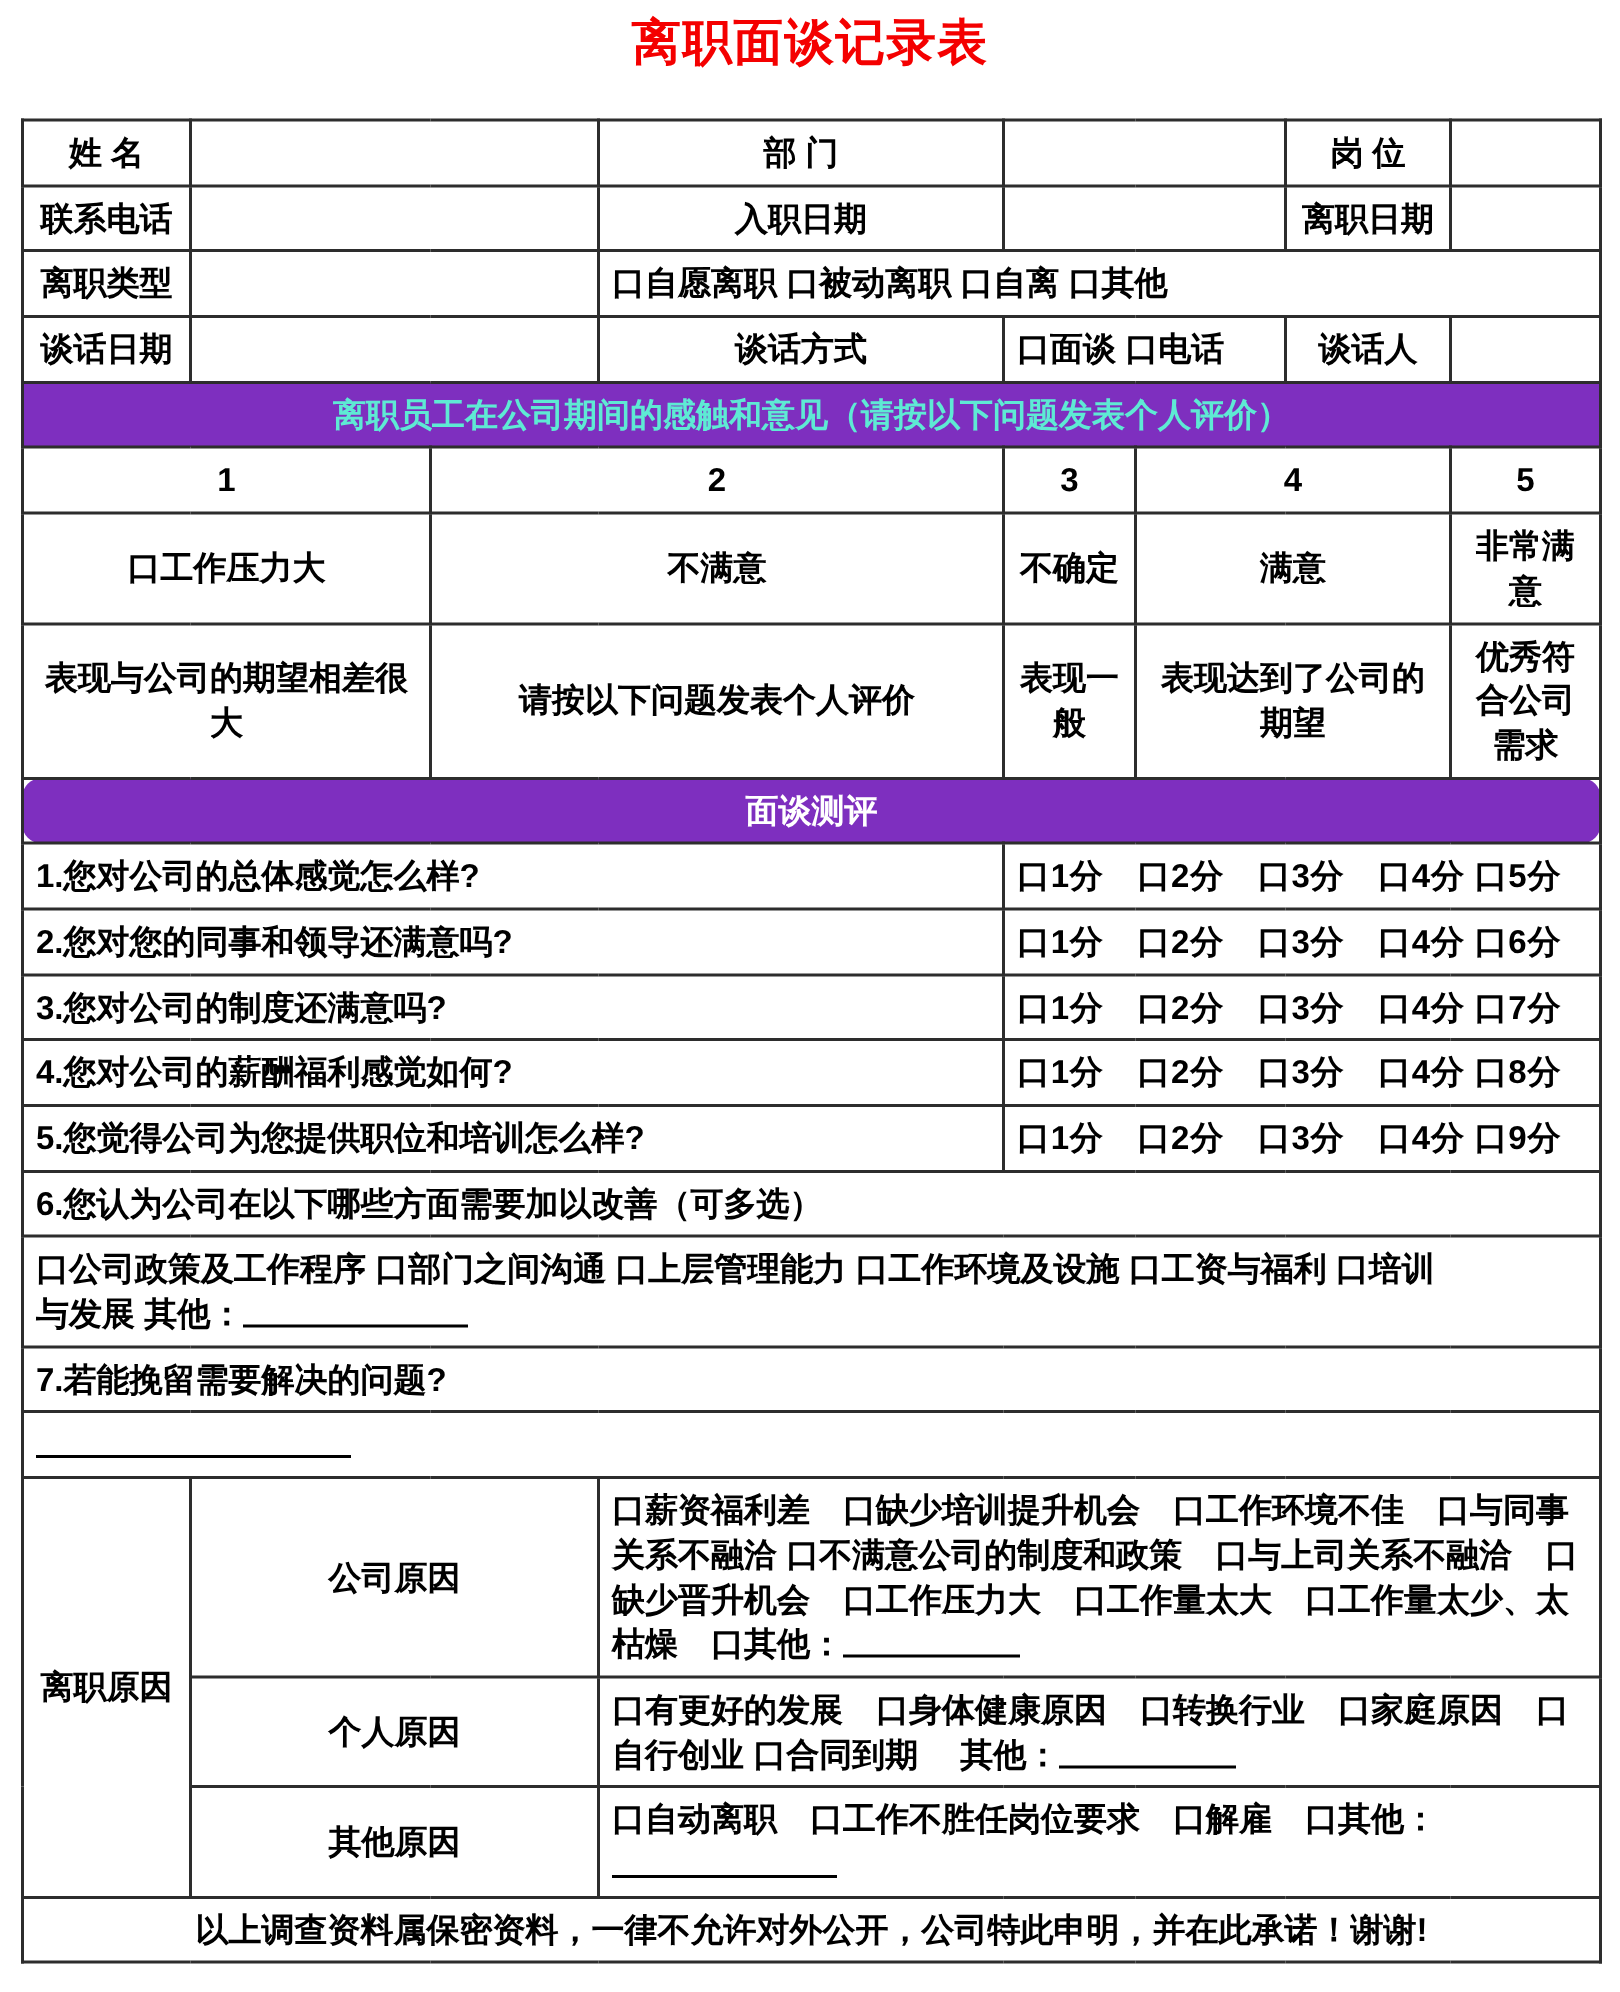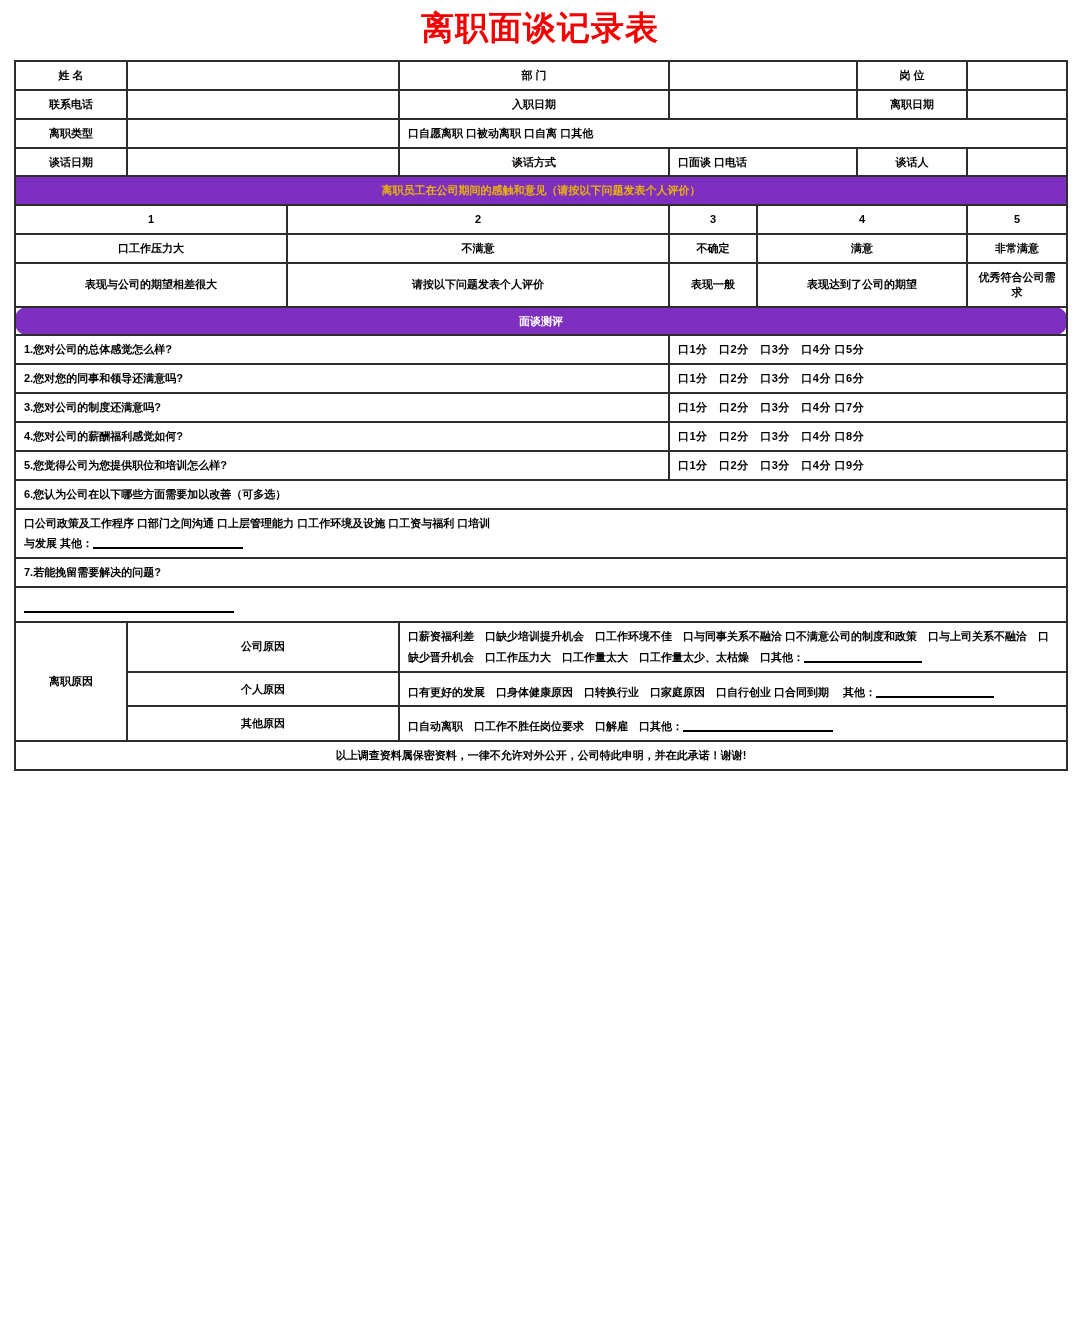--- a/index.html
+++ b/index.html
@@ -18,41 +18,41 @@
     width: 1080px;
     box-sizing: border-box;
     padding: 0 14px 6px 14px;
   }
   .doc-title {
     text-align: center;
     color: #f40000;
     font-size: 33px;
     font-weight: bold;
     letter-spacing: 1px;
-    padding: 6px 0 9px 0;
+    padding: 6px 0 28px 0;
     margin: 0;
   }
   table.form {
     width: 1052px;
     border-collapse: collapse;
     table-layout: fixed;
   }
   table.form td {
     border: 2px solid #2d2d2d;
-    font-size: 11px;
+    font-size: 22px;
     font-weight: bold;
     padding: 6px 8px;
     vertical-align: middle;
     line-height: 1.35;
   }
   td.c { text-align: center; }
   td.l { text-align: left; }
   .band {
     background: #7e2fbf;
-    color: #eab308;
+    color: #5eead4;
     text-align: center;
     font-size: 19px;
     font-weight: bold;
     padding: 9px 0;
   }
   .band-sub {
     background: #7e2fbf;
     color: #ffffff;
     text-align: center;
     font-size: 18px;

